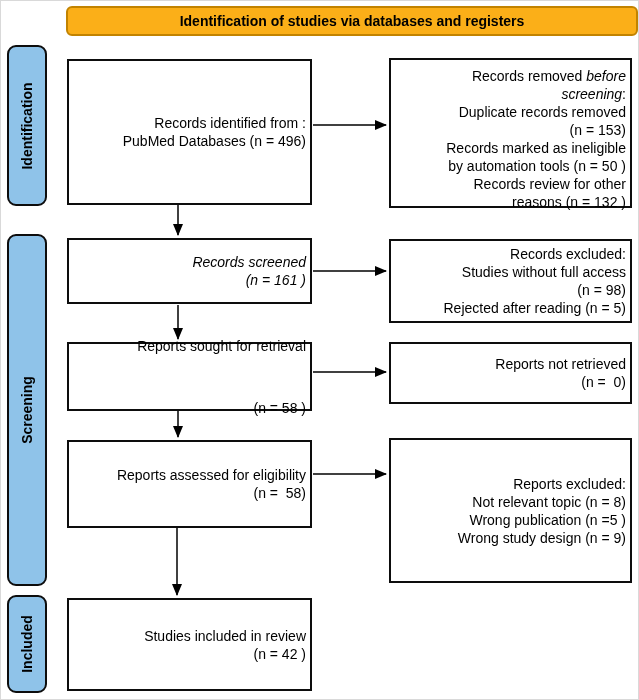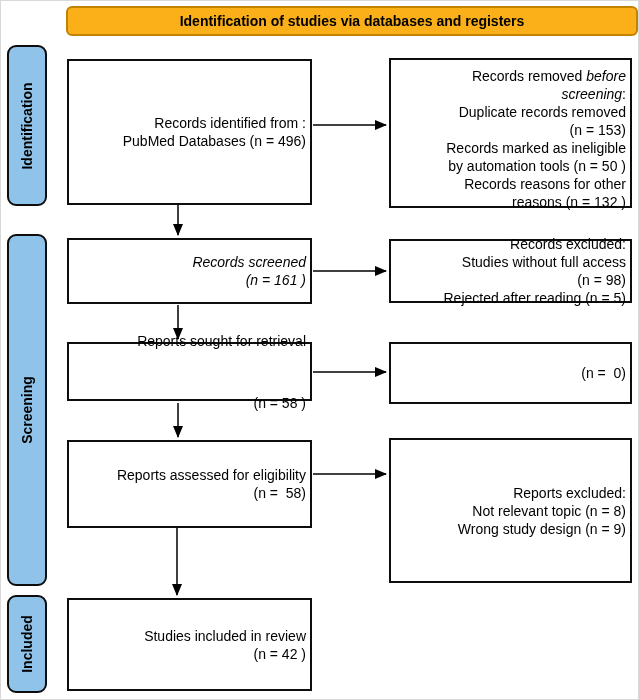--- a/index.html
+++ b/index.html
@@ -43,22 +43,22 @@
   .line { white-space: pre-wrap; padding-left: 12px; padding-right: 4px; text-align: right; }
   .line.indent { padding-left: 32px; }
   .it { font-style: italic; }
 
   .main-col { left: 66px; width: 245px; }
   .right-col { left: 388px; width: 243px; }
 
   .box-identified { top: 58px; height: 146px; padding-left: 20px; }
   .box-removed { top: 57px; height: 150px; padding-top: 7px; }
   .box-screened { top: 237px; height: 66px; font-style: italic; }
-  .box-rec-excluded { top: 238px; height: 64px; }
-  .box-sought { top: 341px; height: 59px; gap: 44px; }
+  .box-rec-excluded { top: 238px; height: 84px; }
+  .box-sought { top: 341px; height: 69px; gap: 44px; }
   .box-not-retrieved { top: 341px; height: 62px; }
   .box-assessed { top: 439px; height: 88px; }
   .box-rep-excluded { top: 437px; height: 145px; }
   .box-included { top: 597px; height: 93px; padding-left: 43px; }
 </style>
 </head>
 <body>
 
 <div class="canvas">
 
@@ -97,21 +97,21 @@
     <div class="line indent">PubMed Databases (n = 496)</div>
   </div>
 
   <div class="box right-col box-removed">
     <div class="line"><span>Records removed </span><span class="it">before</span></div>
     <div class="line"><span class="it">screening</span><span>:</span></div>
     <div class="line indent">Duplicate records removed</div>
     <div class="line indent">(n = 153)</div>
     <div class="line indent">Records marked as ineligible</div>
     <div class="line indent">by automation tools (n = 50 )</div>
-    <div class="line indent">Records reasons for other</div>
+    <div class="line indent">Records review for other</div>
     <div class="line indent">reasons (n = 132 )</div>
   </div>
 
   <div class="box main-col vcenter box-screened">
     <div class="line">Records screened</div>
     <div class="line">(n = 161 )</div>
   </div>
 
   <div class="box right-col vcenter box-rec-excluded">
     <div class="line">Records excluded:</div>
@@ -119,31 +119,33 @@
     <div class="line">(n = 98)</div>
     <div class="line">Rejected after reading (n = 5)</div>
   </div>
 
   <div class="box main-col vcenter box-sought">
     <div class="line">Reports sought for retrieval</div>
     <div class="line">(n = 58 )</div>
   </div>
 
   <div class="box right-col vcenter box-not-retrieved">
+    <div class="line">Reports not retrieved</div>
     <div class="line">(n =  0)</div>
   </div>
 
   <div class="box main-col vcenter box-assessed">
     <div class="line">Reports assessed for eligibility</div>
     <div class="line">(n =  58)</div>
   </div>
 
   <div class="box right-col vcenter box-rep-excluded">
     <div class="line">Reports excluded:</div>
     <div class="line indent">Not relevant topic (n = 8)</div>
+    <div class="line indent">Wrong publication (n =5 )</div>
     <div class="line indent">Wrong study design (n = 9)</div>
   </div>
 
   <div class="box main-col vcenter box-included">
     <div class="line">Studies included in review</div>
     <div class="line">(n = 42 )</div>
   </div>
 
 </div>
 

